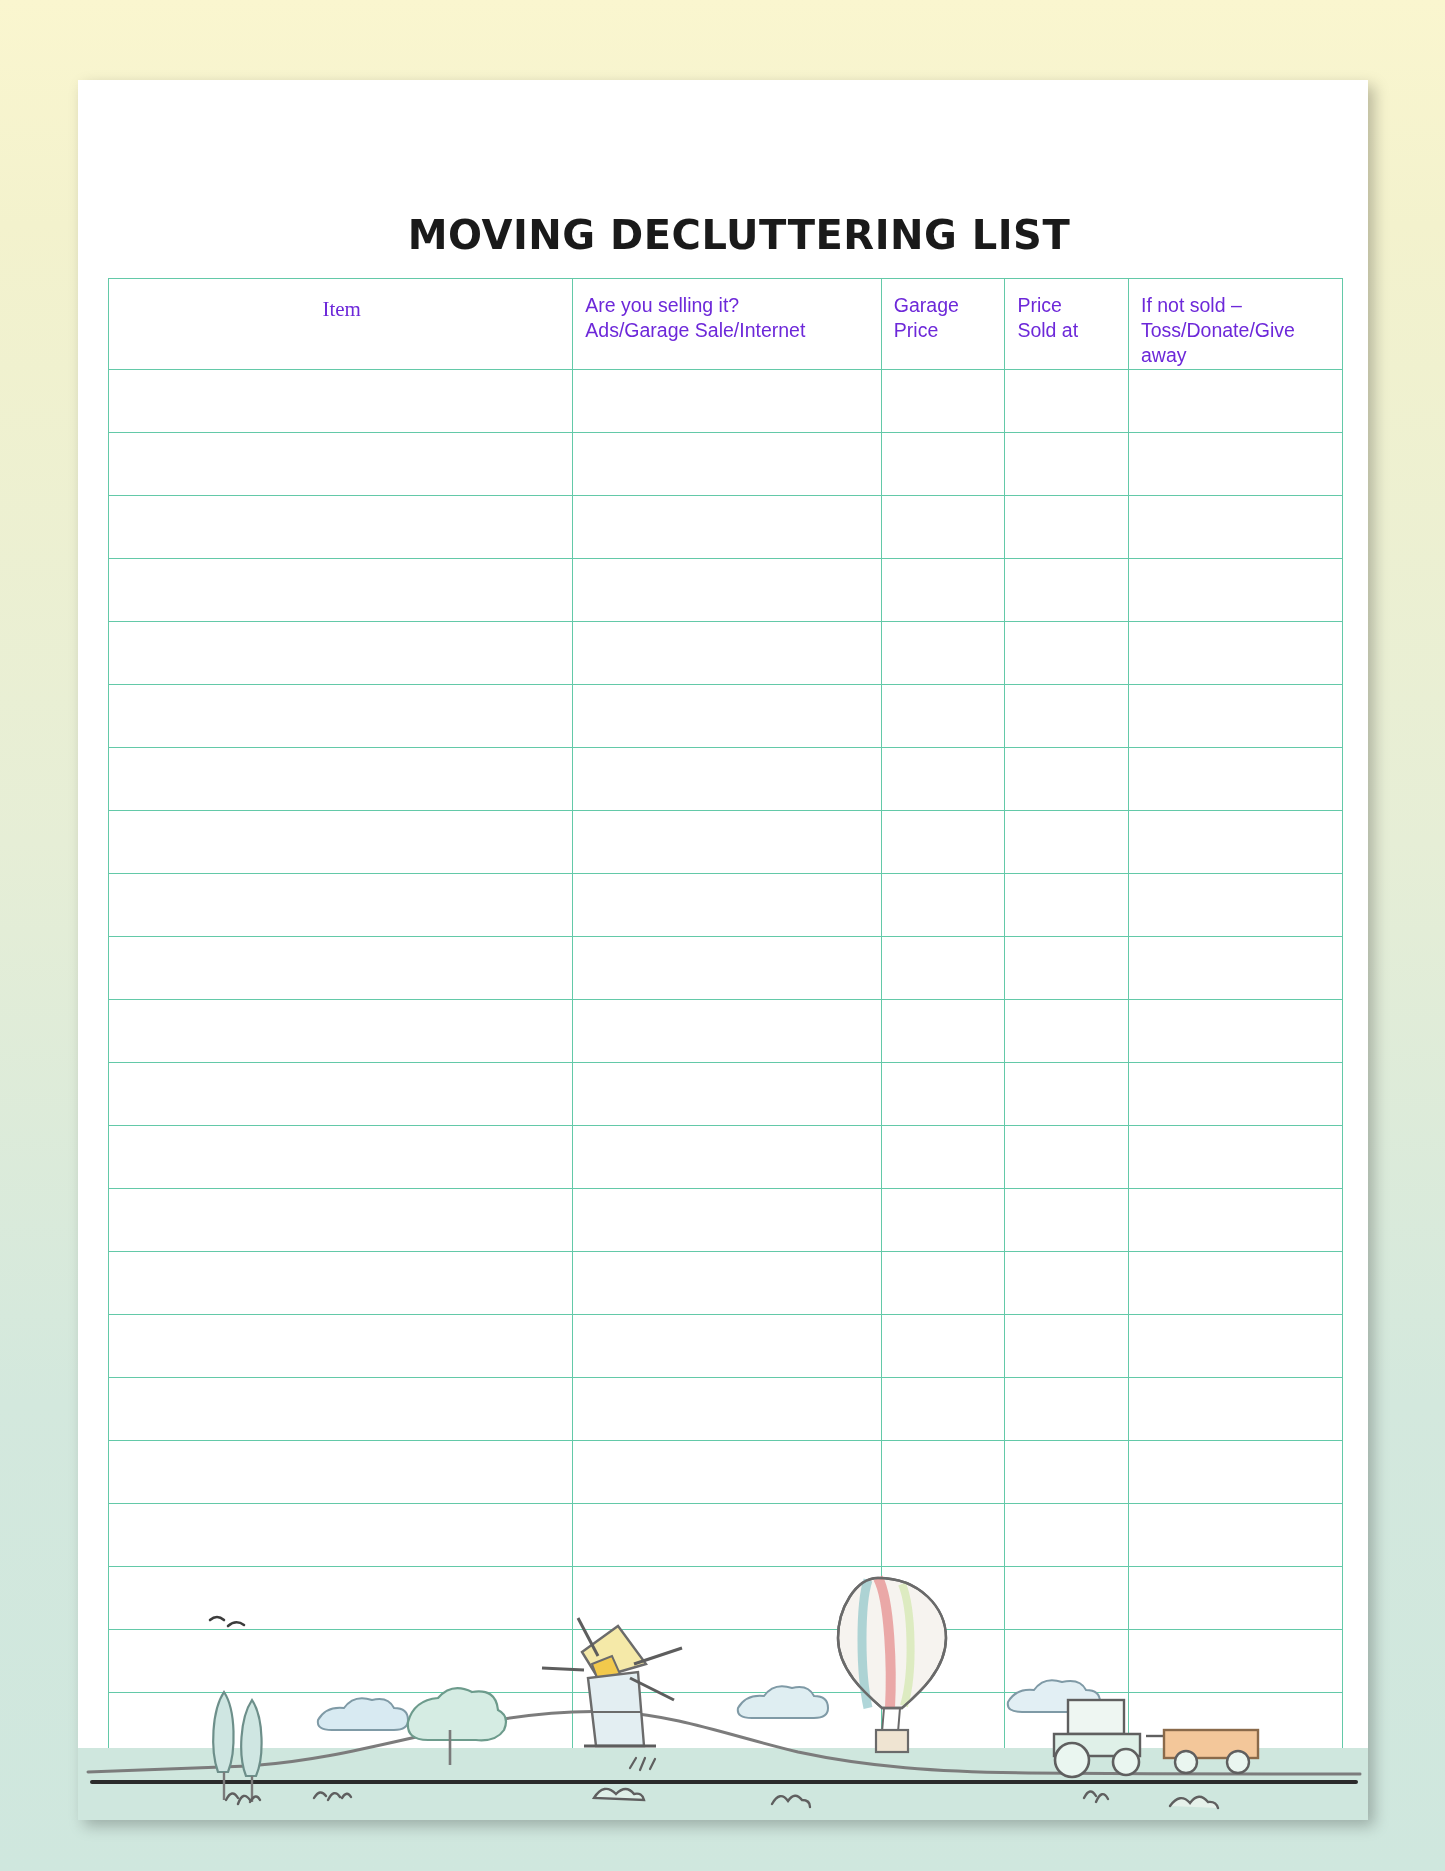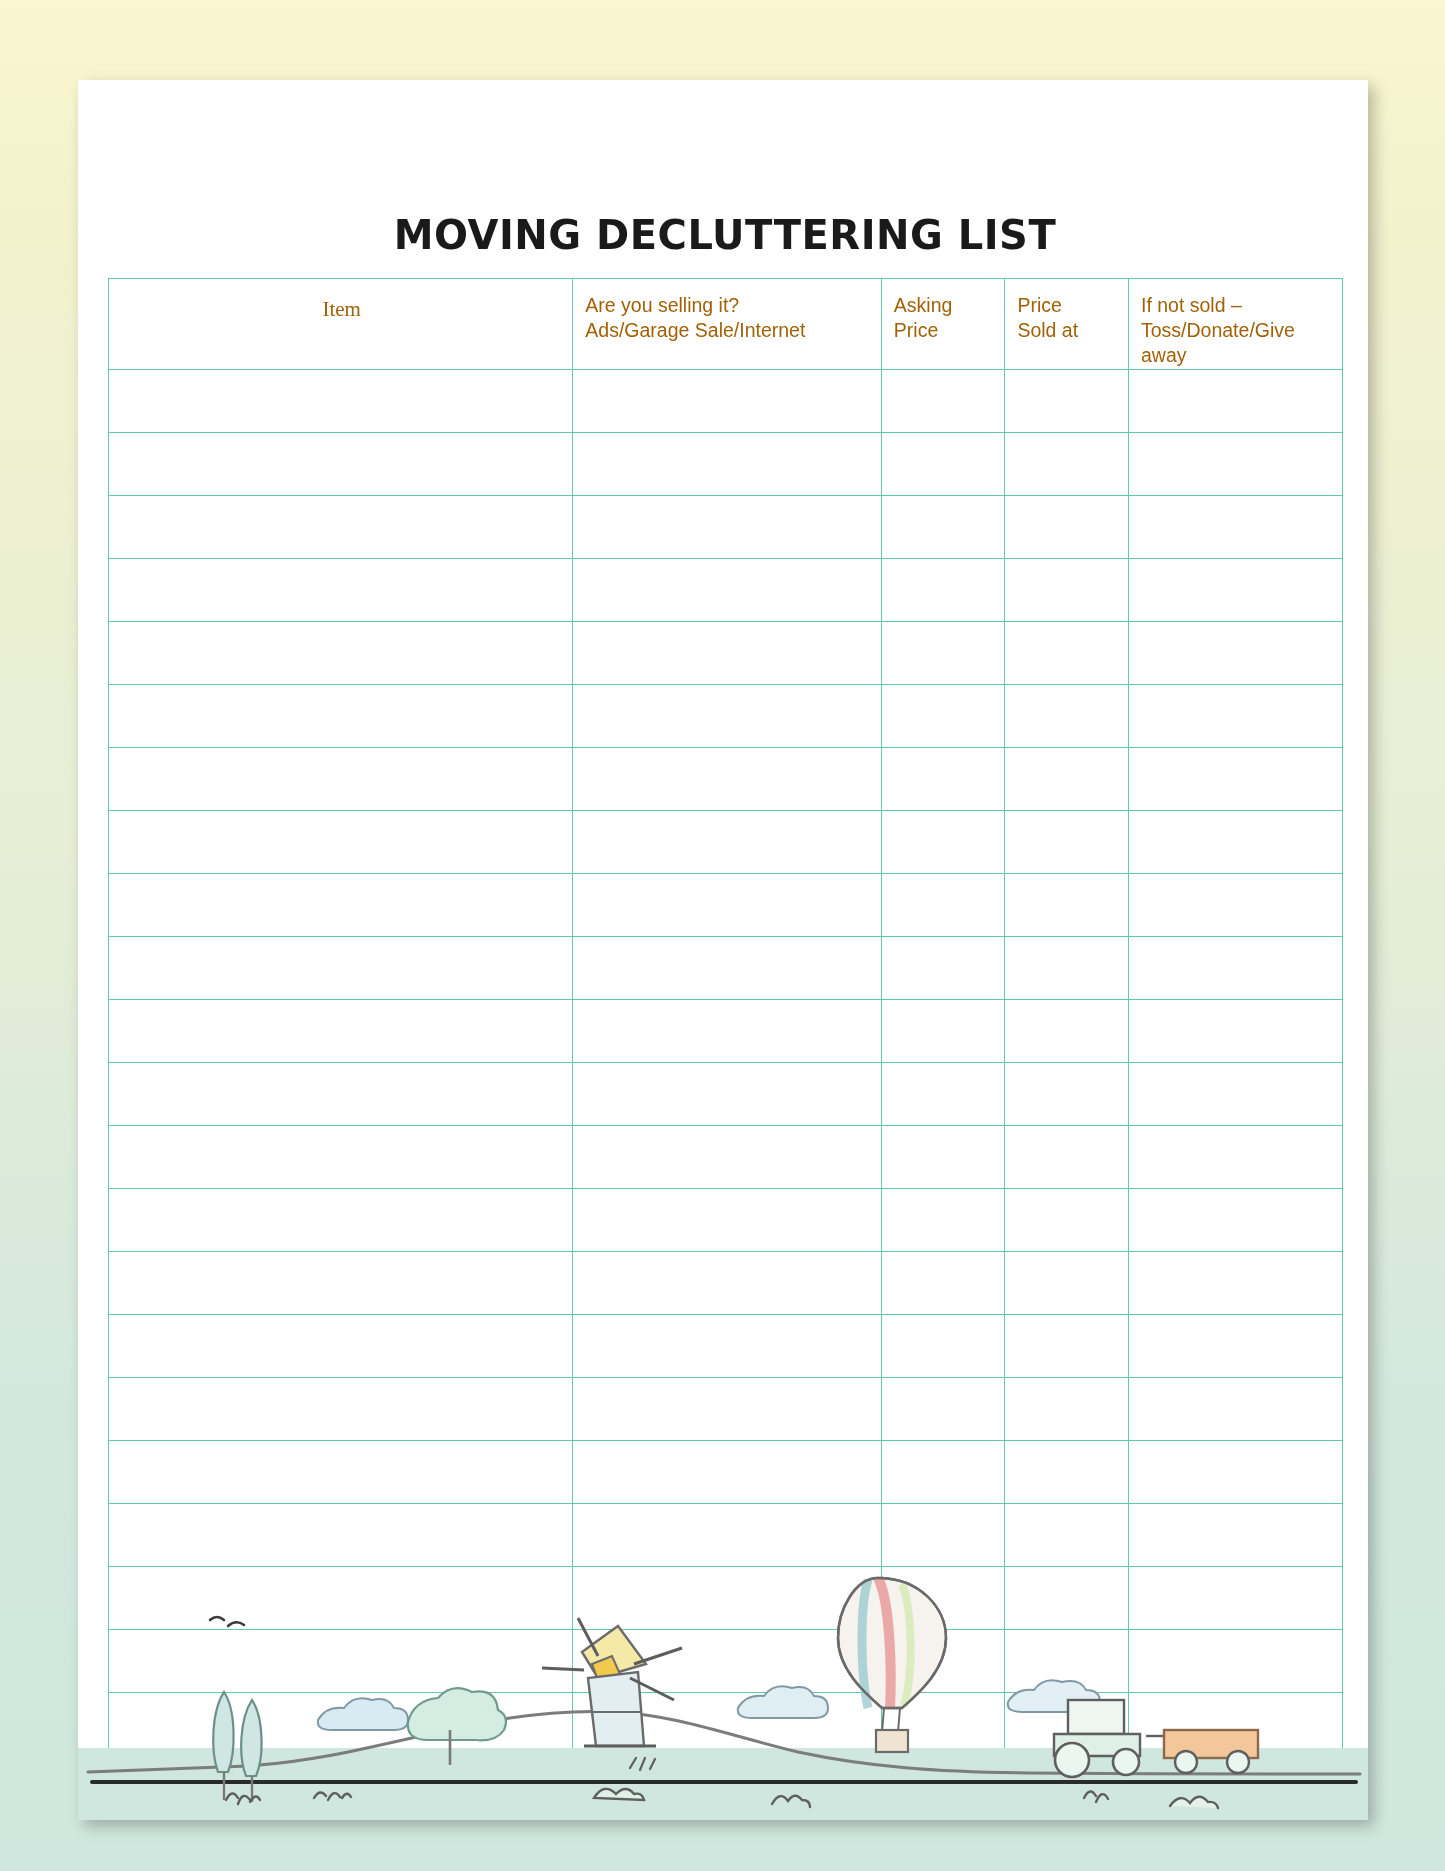--- a/index.html
+++ b/index.html
@@ -21,21 +21,21 @@
     top: 80px;
     width: 1290px;
     height: 1740px;
     background: #ffffff;
     box-shadow: 6px 6px 14px rgba(0,0,0,0.25);
     overflow: hidden;
   }
 
   .doc-title {
     position: absolute;
-    left: 2px;
+    left: 16px;
     top: 132px;
     width: 1290px;
     text-align: center;
     font-size: 40px;
     font-weight: bold;
     letter-spacing: 0.5px;
     color: #1a1a1a;
     font-family: "DejaVu Sans", sans-serif;
   }
 
@@ -58,21 +58,21 @@
   }
   table.decl th {
     height: 90px;
     font-weight: normal;
     text-align: left;
   }
   .th-inner {
     padding: 14px 10px 0 12px;
     font-size: 19.5px;
     line-height: 25px;
-    color: #a16207;
+    color: #6d28d9;
   }
   .th-item {
     text-align: center;
     padding-top: 18px;
     font-size: 21px;
     font-family: "Liberation Serif", serif;
   }
   table.decl td {
     height: 62px;
   }
@@ -114,21 +114,21 @@
       <thead>
         <tr>
           <th class="c1">
             <div class="th-inner th-item">Item</div>
           </th>
           <th class="c2">
             <div class="th-inner" style="white-space:pre-line">Are you selling it?
 Ads/Garage Sale/Internet</div>
           </th>
           <th class="c3">
-            <div class="th-inner" style="white-space:pre-line">Asking
+            <div class="th-inner" style="white-space:pre-line">Garage
 Price</div>
           </th>
           <th class="c4">
             <div class="th-inner" style="white-space:pre-line">Price
 Sold at</div>
           </th>
           <th class="c5">
             <div class="th-inner" style="white-space:pre-line">If not sold –
 Toss/Donate/Give away</div>
           </th>

